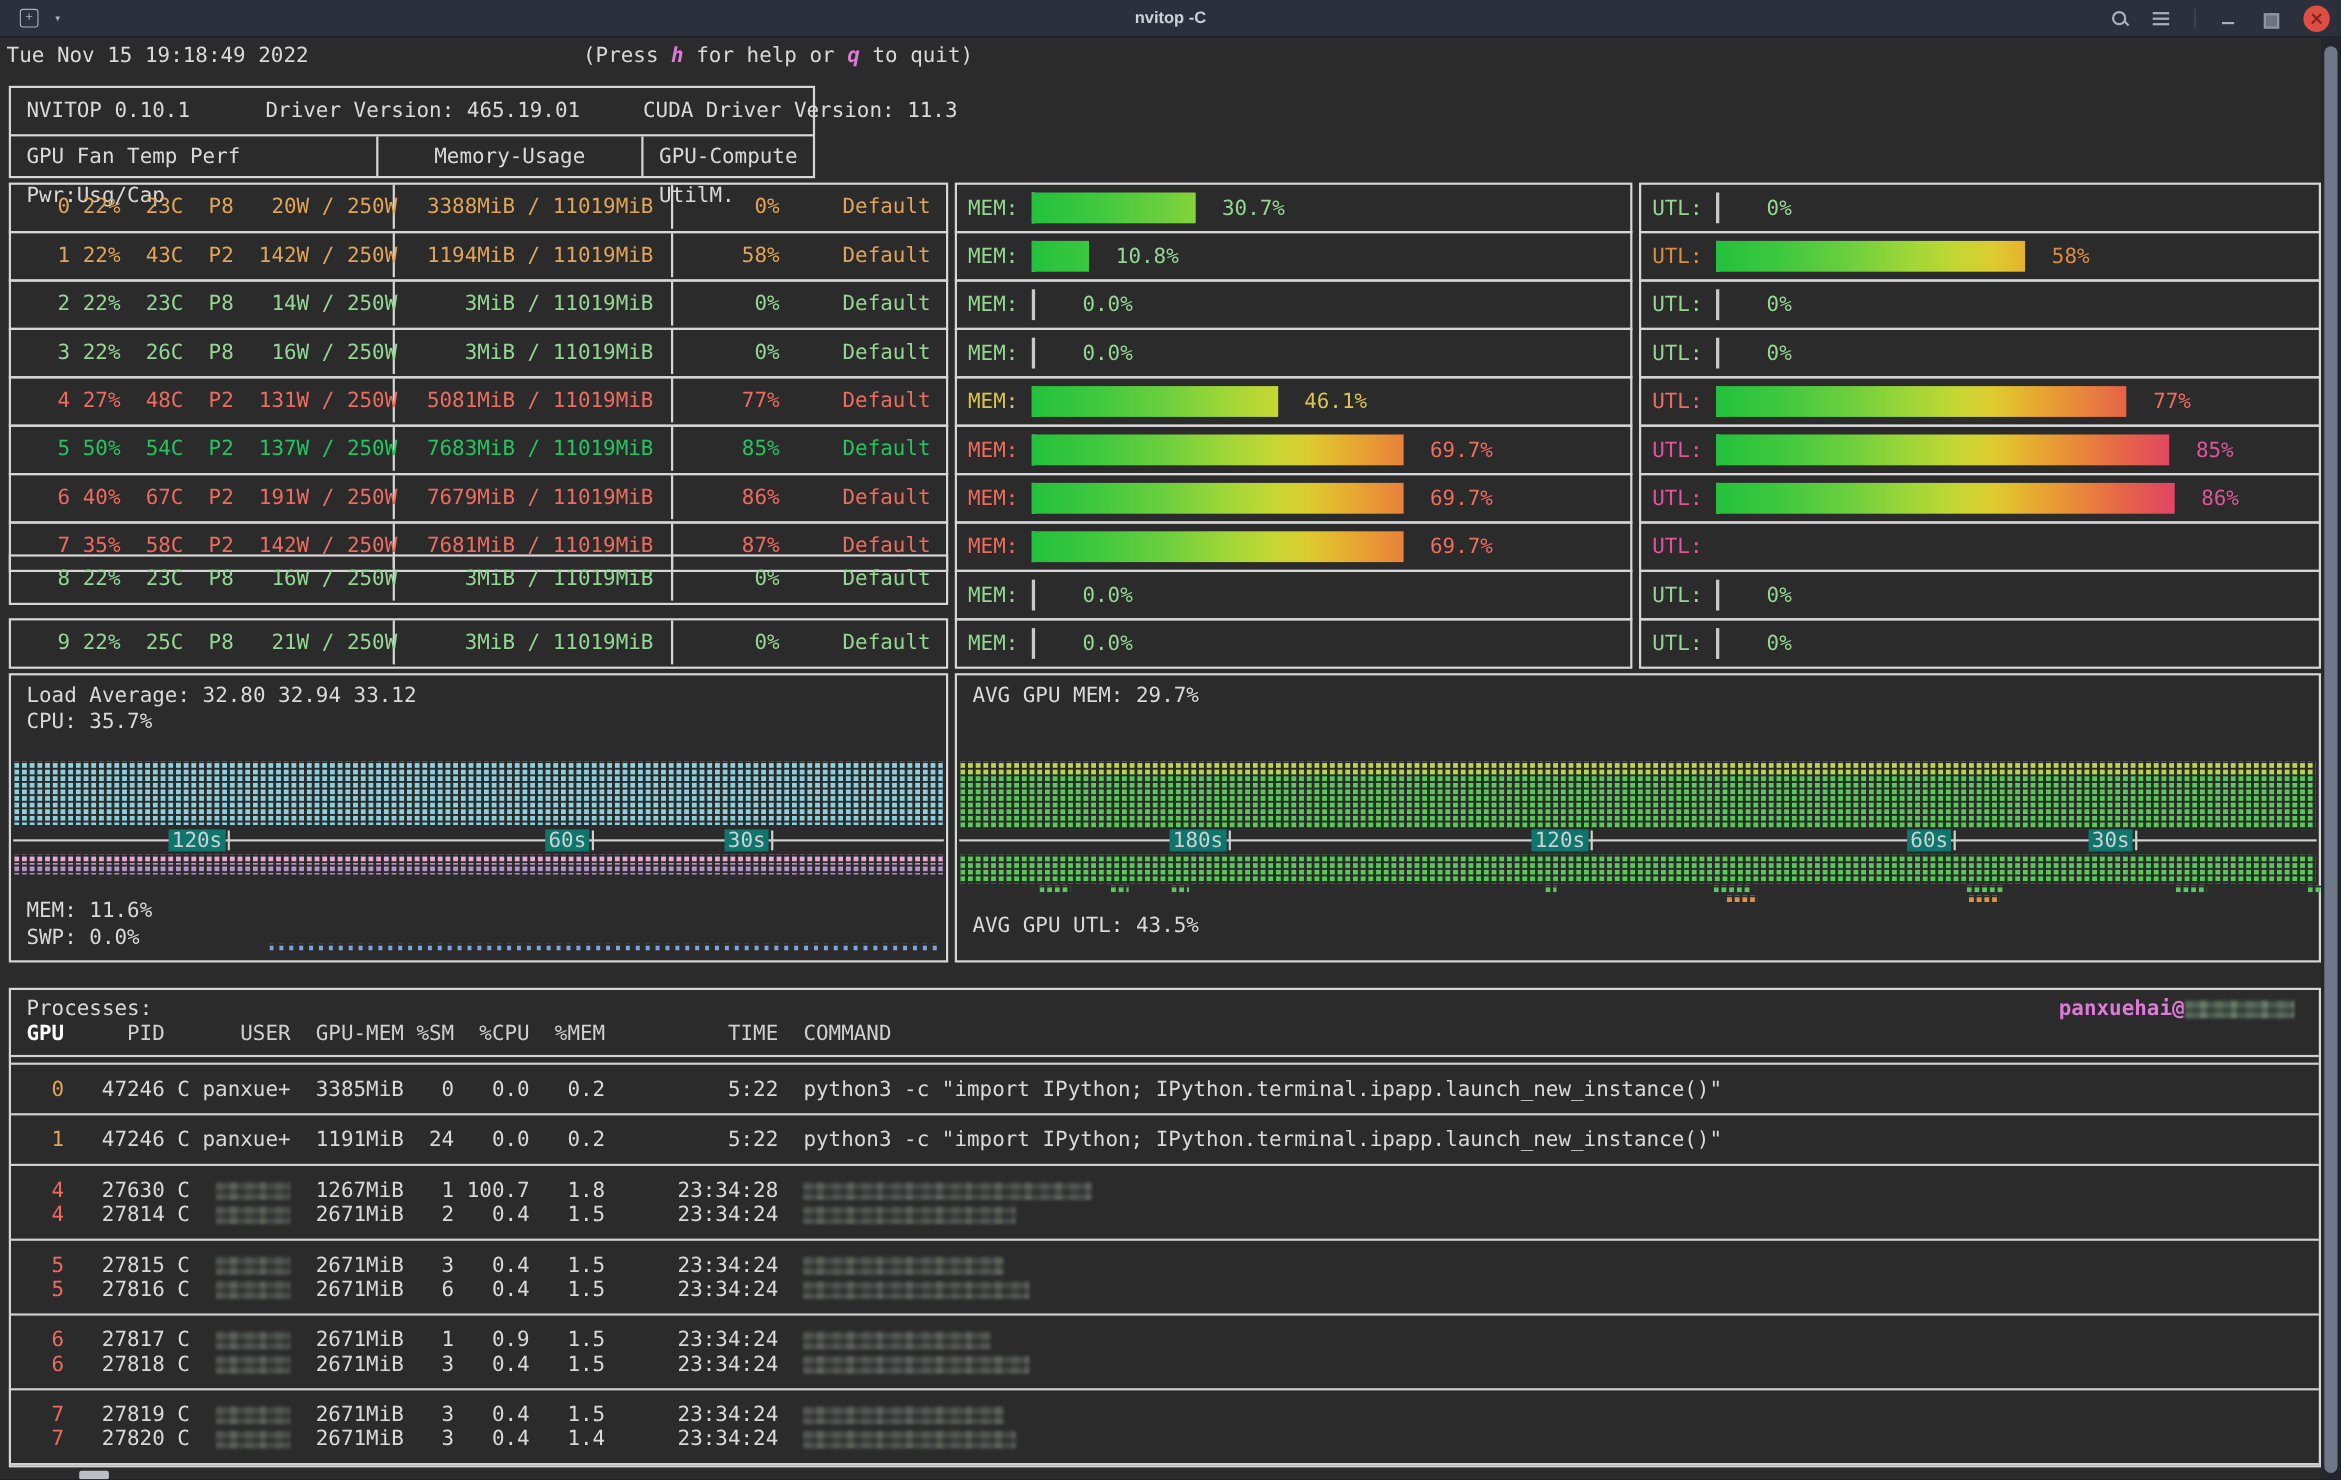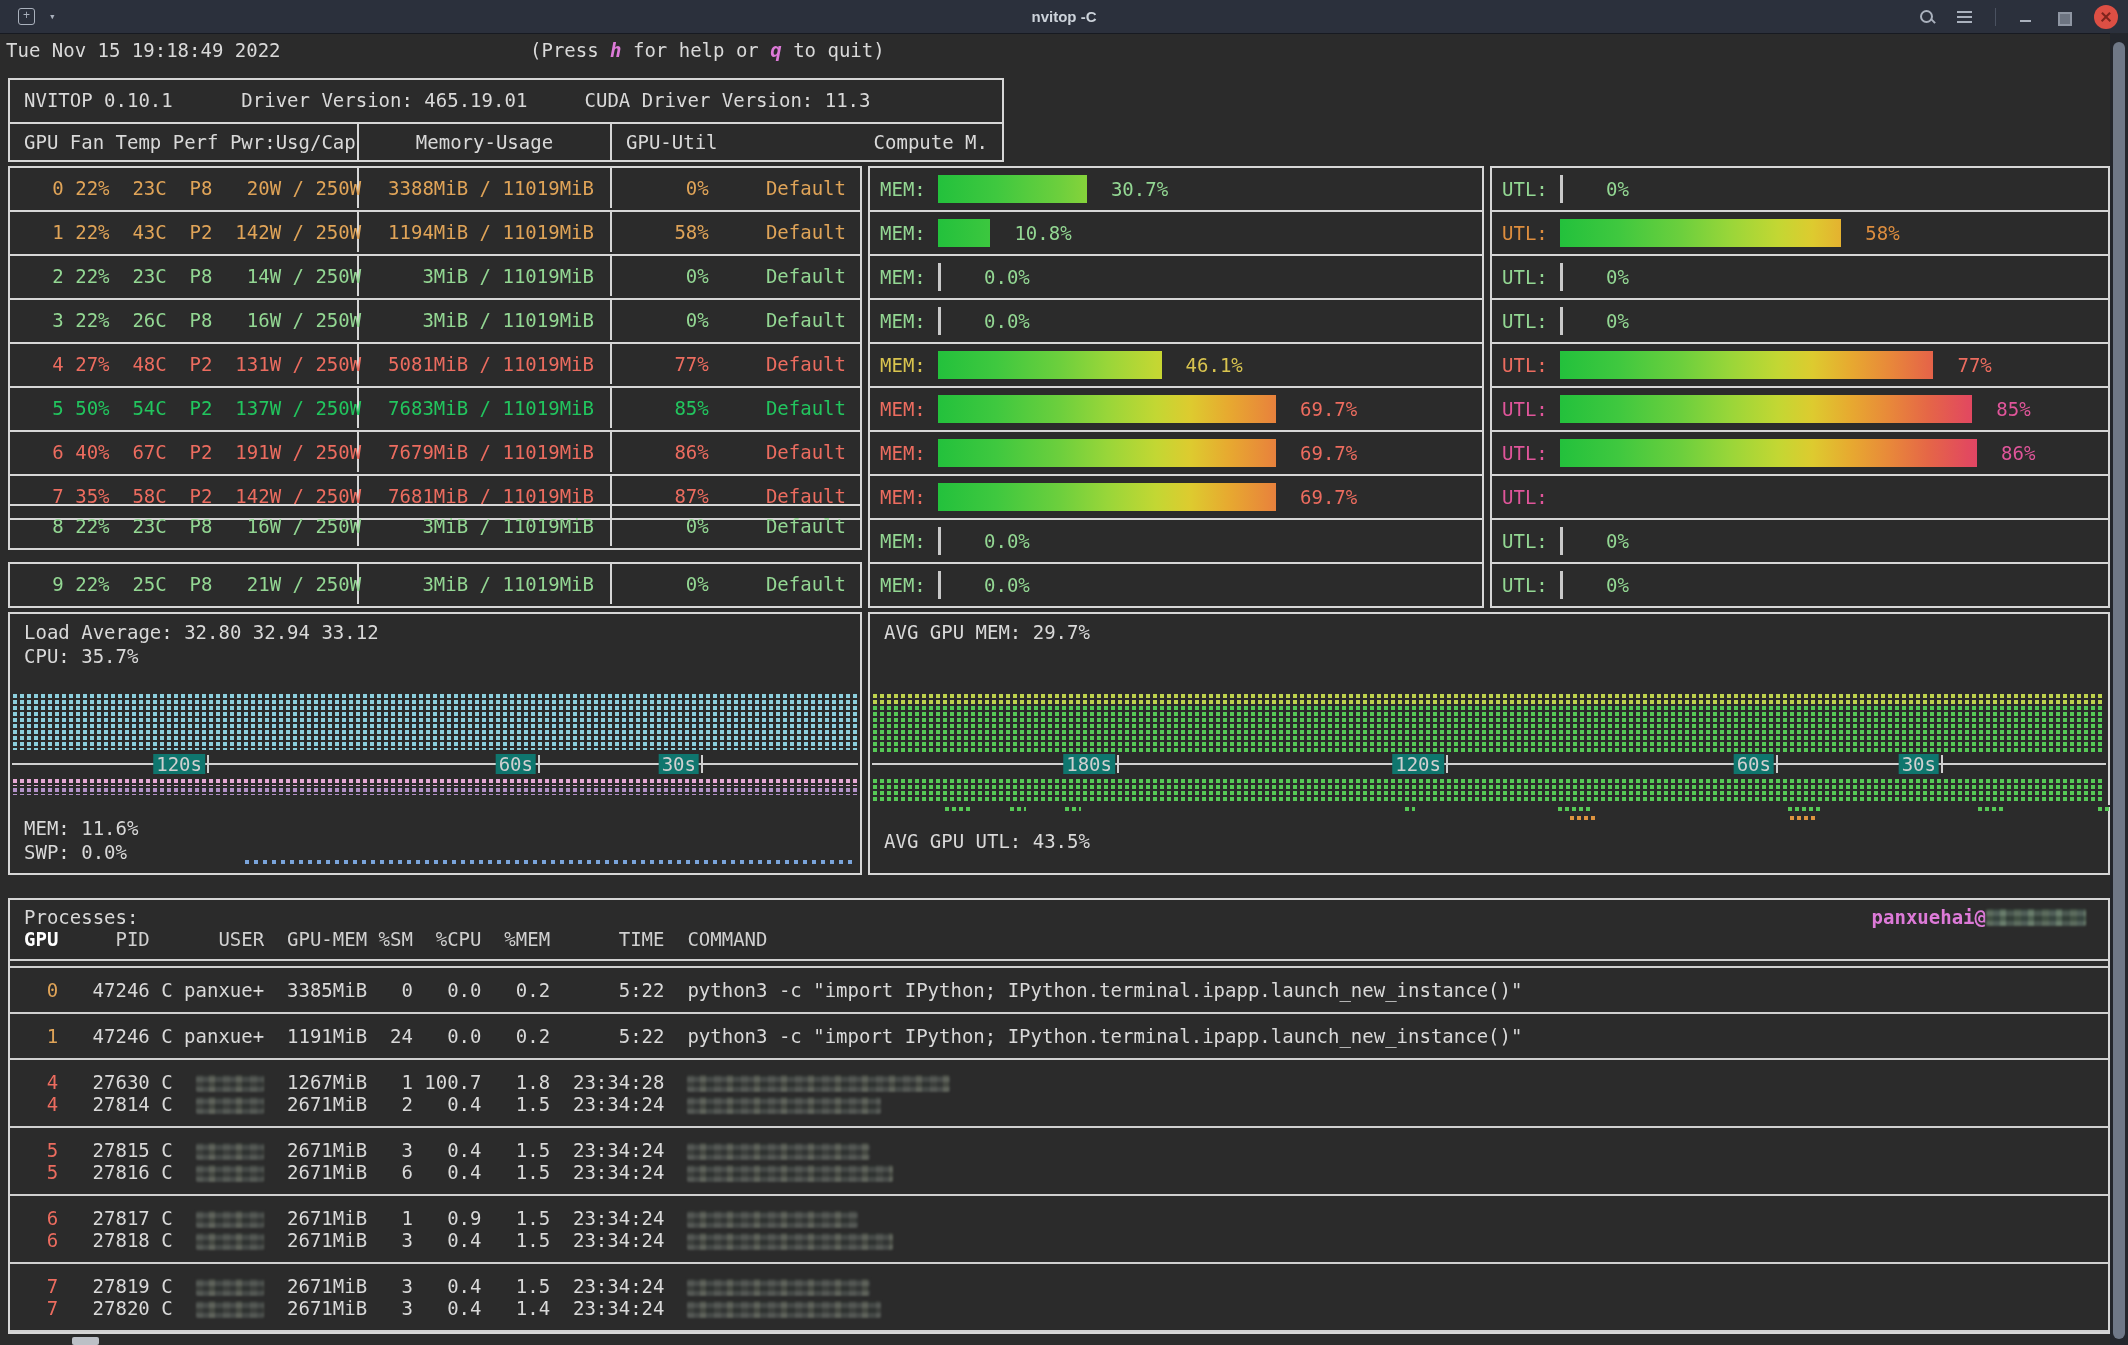--- a/index.html
+++ b/index.html
@@ -67,21 +67,21 @@
   .pgroup{padding:11px 0;}
   .prow{display:flex;height:22px;line-height:22px;padding-left:14px;white-space:pre;}
   .f-gpu{width:3ch;text-align:right;}
   .f-pid{width:8ch;text-align:right;}
   .f-type{width:2ch;text-align:right;}
   .f-user{width:8ch;text-align:right;}
   .f-mem{width:9ch;text-align:right;}
   .f-sm{width:4ch;text-align:right;}
   .f-cpu{width:6ch;text-align:right;}
   .f-pmem{width:6ch;text-align:right;}
-  .f-time{width:10ch;text-align:right;}
+  .f-time{width:10ch;text-align:right;padding-left:43px;}
   .f-cmd{padding-left:2ch;}
   .hdr-b{color:#ffffff;font-weight:bold;}
   .blur-chip{display:inline-block;height:17px;vertical-align:-3px;border-radius:2px;filter:blur(1.3px);
     background-image:repeating-linear-gradient(0deg,rgba(255,255,255,.07) 0 5px,rgba(0,0,0,.14) 5px 10px),
     repeating-linear-gradient(90deg,#474b47 0 7px,#3a3e3c 7px 13px,#52564e 13px 19px,#373b39 19px 27px);}
   .blur-chip.host{background-image:repeating-linear-gradient(0deg,rgba(255,255,255,.08) 0 5px,rgba(0,0,0,.15) 5px 10px),
     repeating-linear-gradient(90deg,#4e5f50 0 7px,#41514a 7px 14px,#5d7260 14px 20px,#3c4a42 20px 28px);}
   
   .sb{position:absolute;left:2110px;top:33px;width:18px;height:1312px;background:#23262d;}
   .sb-thumb{position:absolute;left:3px;right:3px;top:9px;bottom:6px;background:#6f7888;border-radius:8px;}
@@ -105,21 +105,21 @@
       <span class="tb-sep"></span>
       <span class="ic ic-min"></span>
       <span class="ic ic-max"></span>
       <span class="ic ic-close"></span>
     </div>
   </div>
 
   <div class="abs pre" style="left:6px;top:39px;">Tue Nov 15 19:18:49 2022</div>
   <div class="abs pre" style="left:530px;top:39px;"><span>(Press </span><span class="help-key" style="color:#dd7ad8">h</span><span> for help or </span><span class="help-key" style="color:#dd7ad8">q</span><span> to quit)</span></div>
 
-  <div class="box" style="left:8px;top:78px;width:996px;height:84px;">
+  <div class="box" style="left:8px;top:78px;width:733px;height:84px;">
     <div class="nv-line1">NVITOP 0.10.1      Driver Version: 465.19.01     CUDA Driver Version: 11.3</div>
     <div class="nv-cols">
       <div class="nv-c1">GPU Fan Temp Perf Pwr:Usg/Cap</div>
       <div class="nv-c2">Memory-Usage</div>
       <div class="nv-c3">
         <span>GPU-Util</span>
           <span>Compute M.</span>
       </div>
     </div>
   </div>

